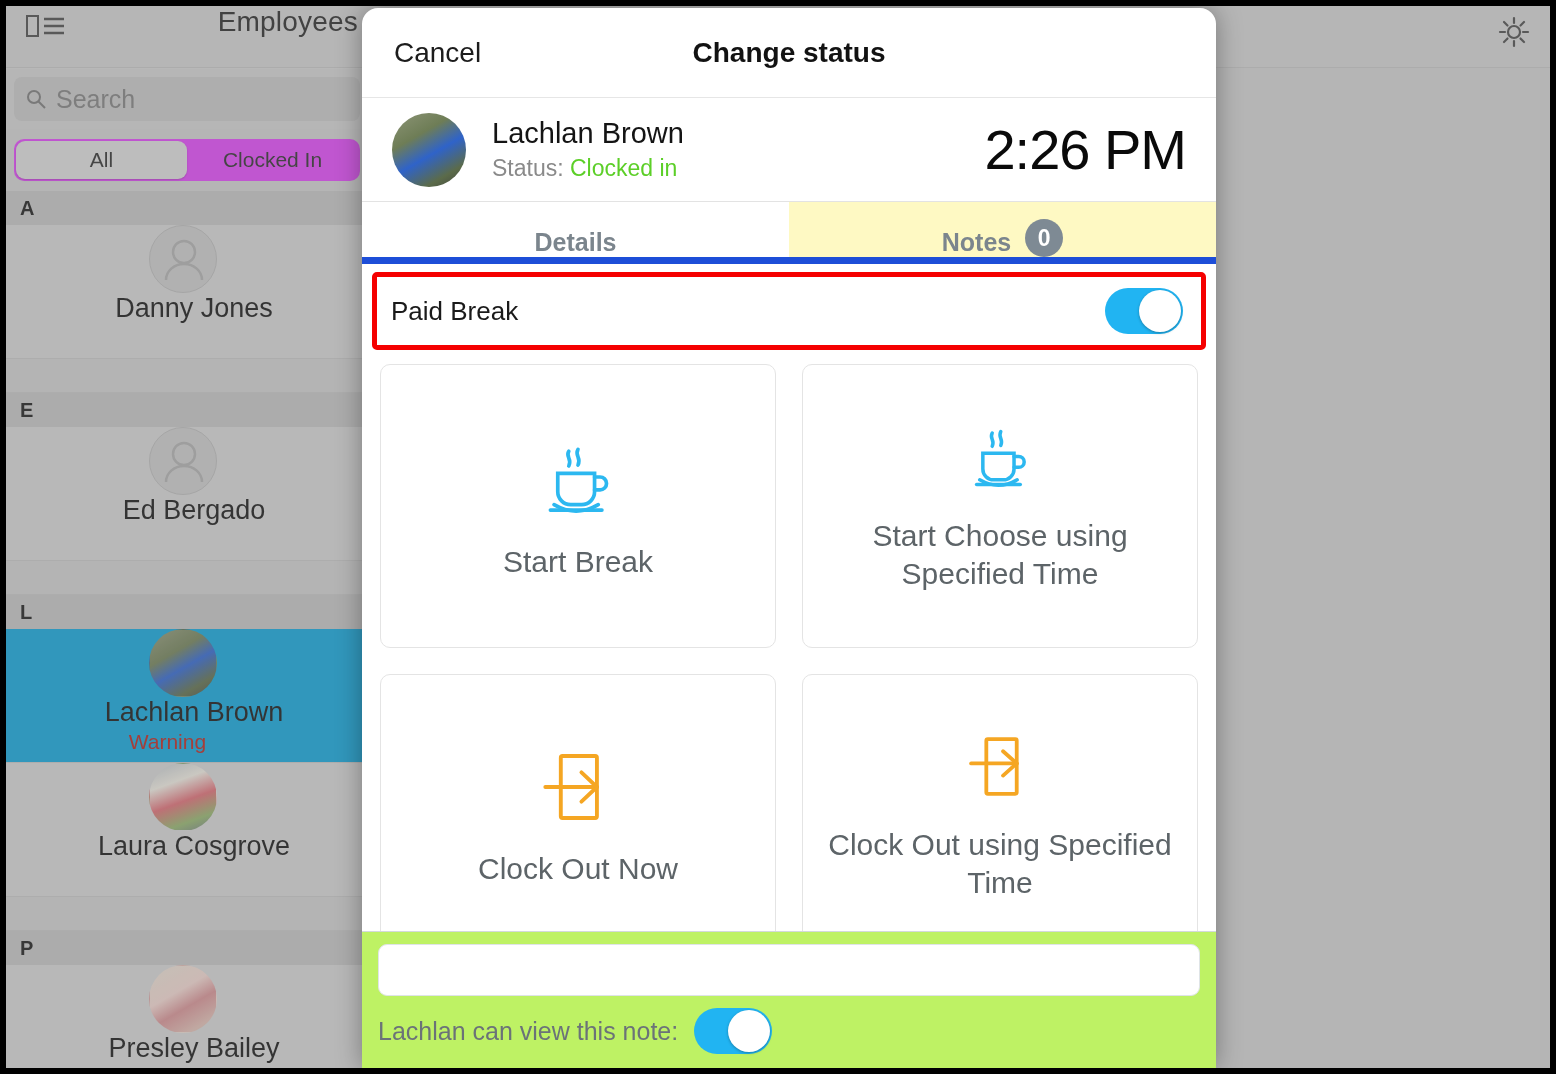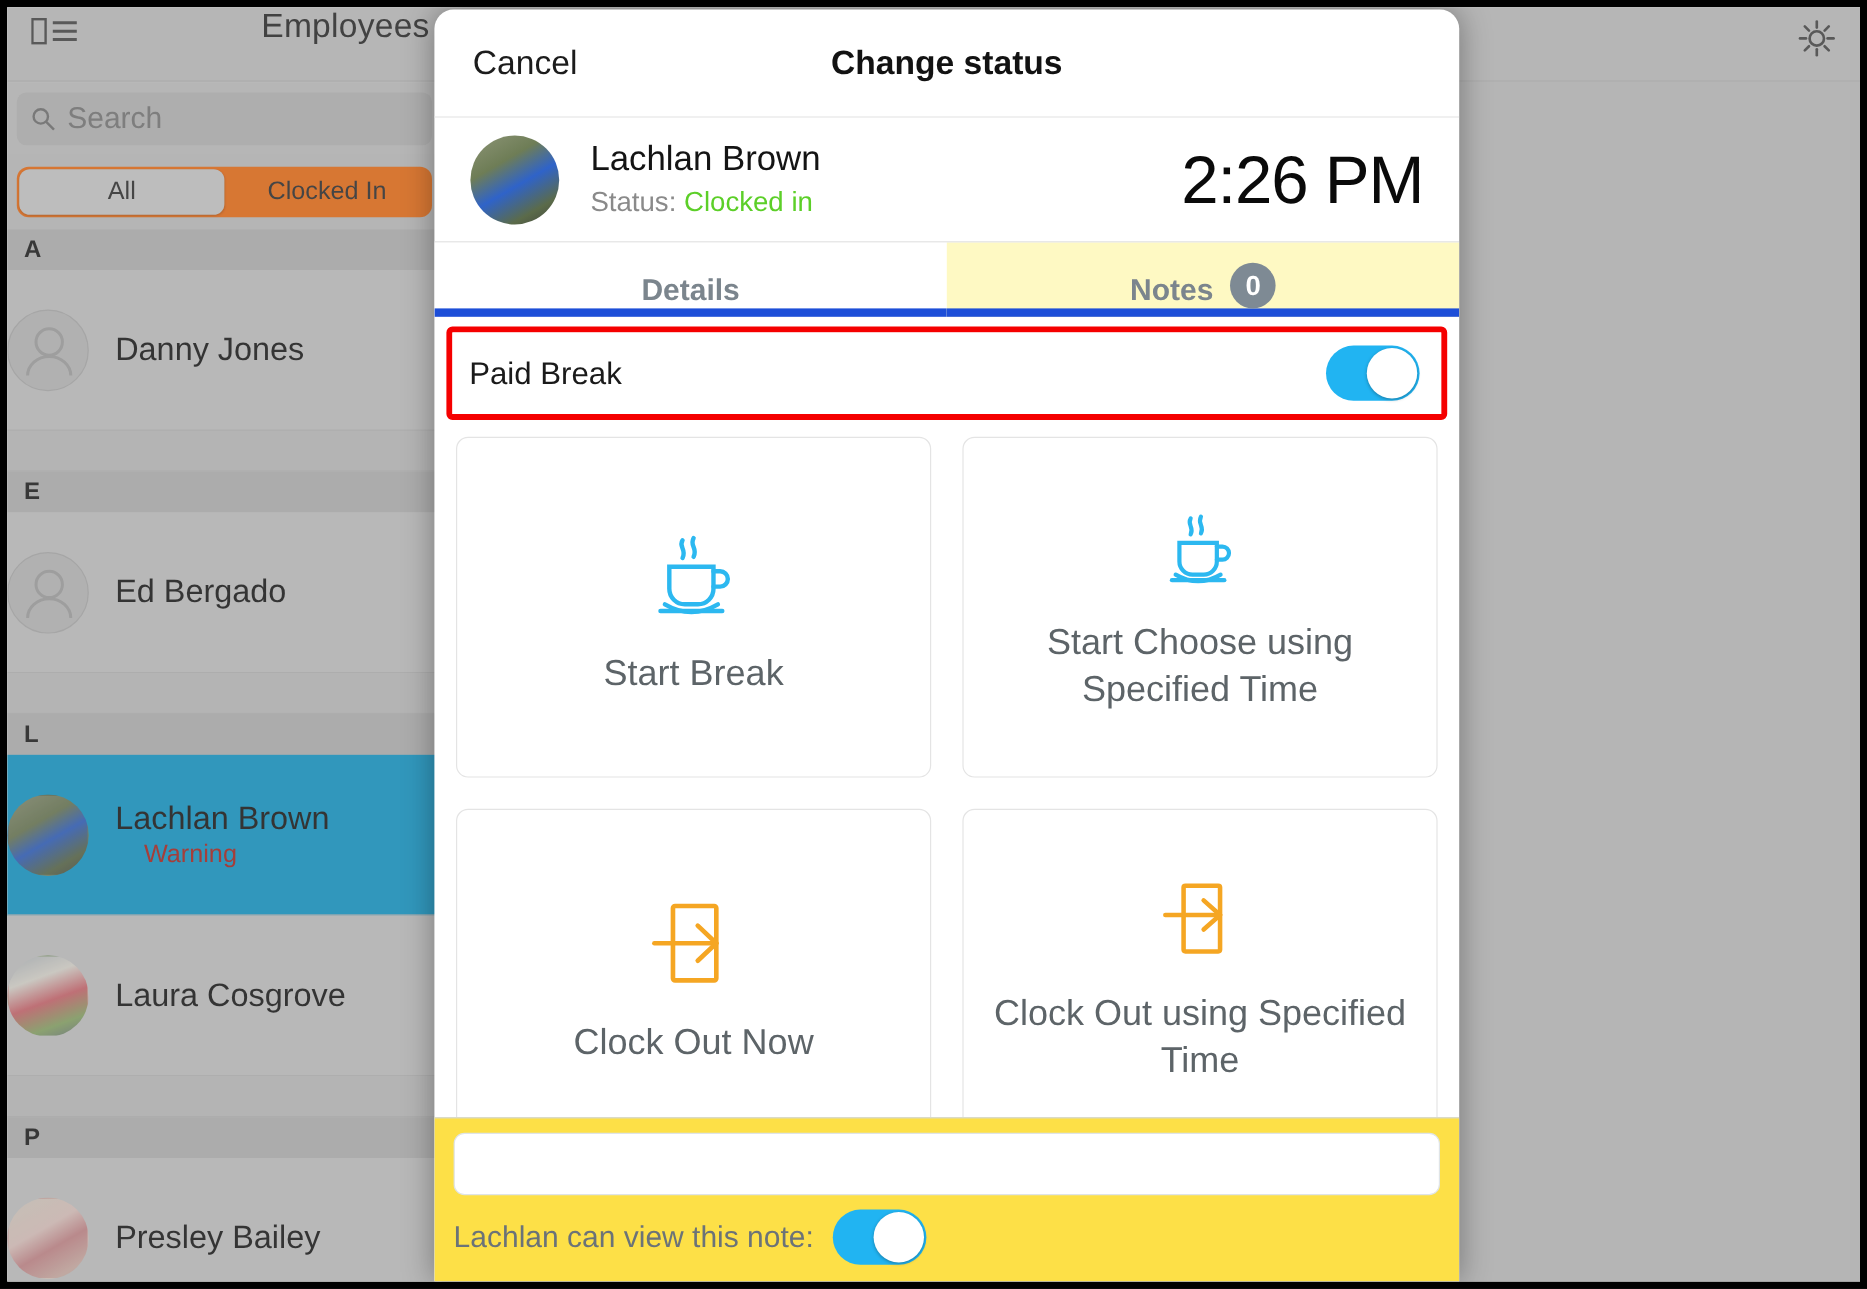--- a/index.html
+++ b/index.html
@@ -59,38 +59,39 @@
   #search-placeholder { font-size: 25px; color: #7d7d7d; }
 
   #seg-wrap {
     position: absolute; top: 123px; left: 0;
     width: 362px; height: 62px;
     background: #c9c9c9;
     display: flex; align-items: center; padding: 0 8px;
   }
   #seg-control {
     width: 100%; height: 42px;
-    background: #f97316; border-radius: 10px;
+    background: #d946ef; border-radius: 10px;
     display: flex; padding: 2px;
   }
   .seg-item {
     flex: 1; display: flex; align-items: center; justify-content: center;
     font-size: 21px; color: #2f2f2f; border-radius: 9px;
   }
   .seg-item.active { background: #d4d4d4; box-shadow: 0 1px 2px rgba(0,0,0,.2); }
 
   .section-head {
     height: 34px; background: #bdbdbd;
     display: flex; align-items: center; padding-left: 14px;
     font-size: 20px; font-weight: bold; color: #1c1c1c;
   }
   .emp-row {
     height: 134px; background: #cdcdcd;
-    display: flex; align-items: center; 
+    display: flex; align-items: center; padding-left: 14px;
     border-bottom: 1px solid #bebebe;
+    flex-direction: column;
   }
   .emp-row.selected { background: #12a0d3; }
   .emp-avatar {
     width: 68px; height: 68px; border-radius: 50%;
     flex: none; margin-right: 22px;
     background: #c4c4c4; border: 1px solid #b4b4b4;
     overflow: hidden; position: relative;
   }
   .emp-avatar.photo-lachlan { background: linear-gradient(150deg,#8d9577 0%,#6e7d56 35%,#2f63c9 55%,#5b6b4a 80%,#4b4b42 100%); border-color: transparent;}
   .emp-avatar.photo-laura { background: linear-gradient(160deg,#b9bfc4 0%,#e6e3da 30%,#d66a72 55%,#8fae6a 80%,#6f7b82 100%); border-color: transparent;}
@@ -247,21 +248,21 @@
     padding: 10px 16px;
     cursor: pointer;
   }
   .card-icon { margin-bottom: 16px; }
   .card-label {
     font-size: 30px; color: #5d6468; text-align: center; line-height: 1.28;
   }
 
   #note-bar {
     flex: none;
-    background: #fde047;
+    background: #bef264;
     border-top: 1px solid #d3d9dc;
     padding: 12px 16px 14px 16px;
   }
   #note-input {
     width: 100%; height: 52px;
     background: #fff; border: 1px solid #dfe4e7;
     border-radius: 9px;
     font-size: 22px; font-family: inherit;
     padding: 0 14px; color: #222;
     outline: none;

